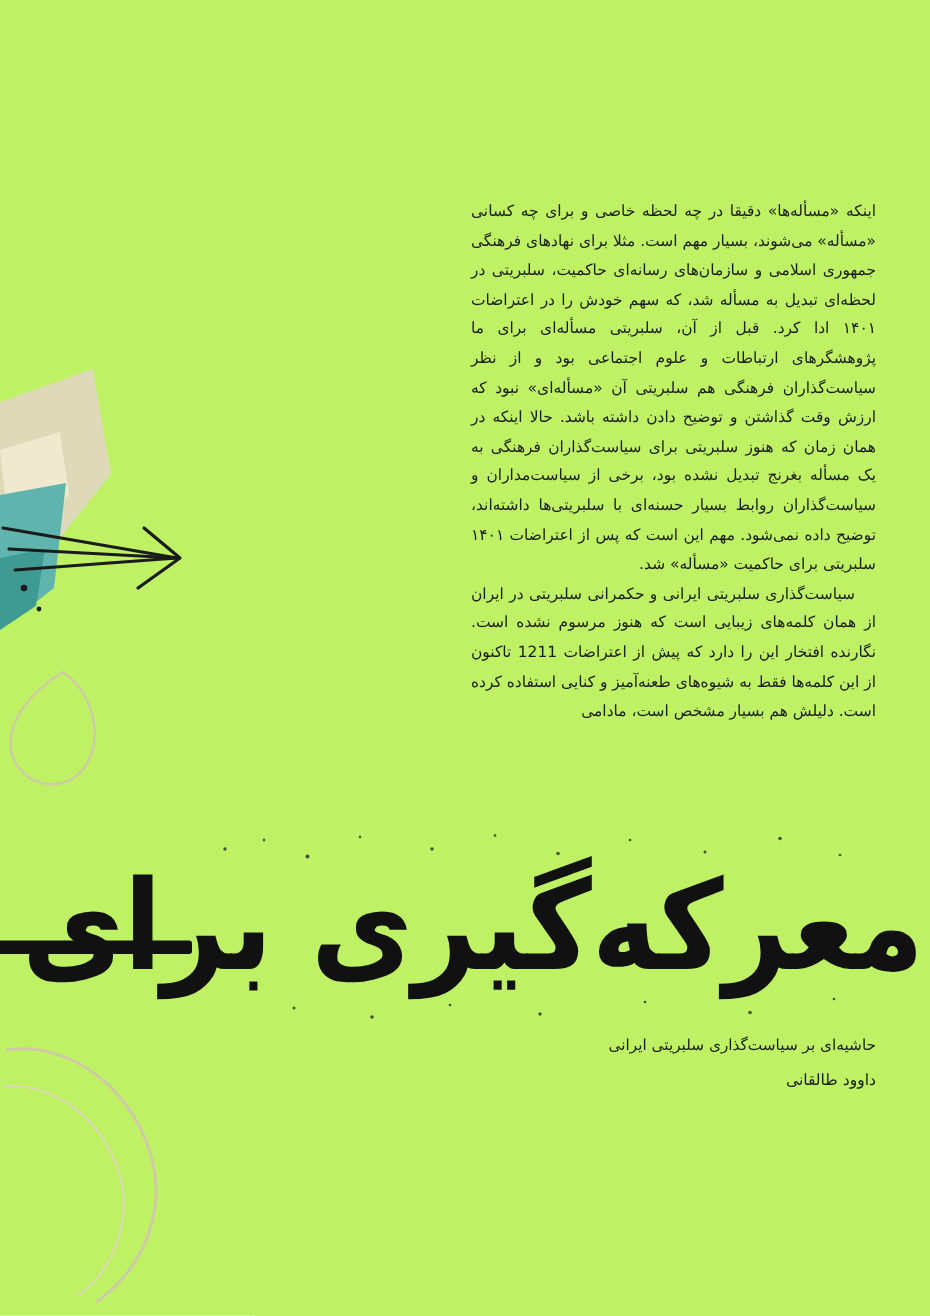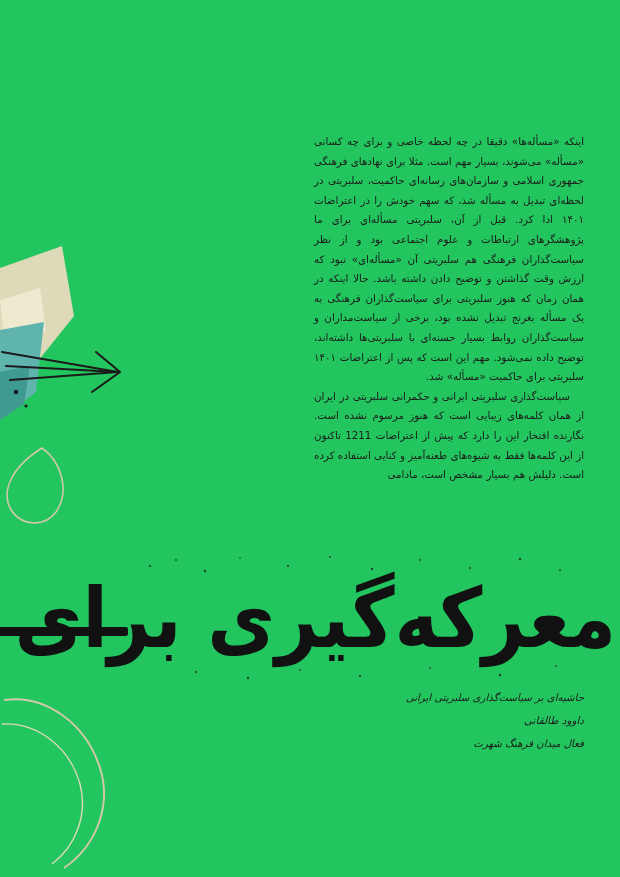--- a/index.html
+++ b/index.html
@@ -12,21 +12,21 @@
     background: #f7f6ef;
     font-family: "DejaVu Sans", sans-serif;
     overflow: hidden;
     position: relative;
   }
 
   .page {
     position: relative;
     width: 620px;
     height: 877px;
-    background: #22c55e;
+    background: #bef264;
     overflow: hidden;
   }
 
   
   .decor-layer {
     position: absolute;
     left: 0;
     top: 0;
     width: 620px;
     height: 877px;
@@ -99,21 +99,20 @@
     position: absolute;
     right: 36px;
     top: 686px;
     width: 272px;
     text-align: right;
     direction: rtl;
     color: #1b1b1b;
     font-family: "DejaVu Sans", sans-serif;
     font-size: 10.6px;
     line-height: 23px;
-    font-style: italic;
   }
   .byline div {
     white-space: nowrap;
   }
   .byline .sub {
     font-size: 10.2px;
   }
   .byline .author {
     font-size: 10.4px;
   }
@@ -177,16 +176,15 @@
   </div>
 
   <div class="headline-stroke"></div>
   <div class="headline-wrap">
     <div class="headline">معرکه‌گیری برای شه</div>
   </div>
 
   <div class="byline">
     <div class="sub">حاشیه‌ای بر سیاست‌گذاری سلبریتی ایرانی</div>
     <div class="author">داوود طالقانی</div>
-    <div class="role">فعال میدان فرهنگ شهرت</div>
   </div>
 
 </div>
 
 </body></html>

